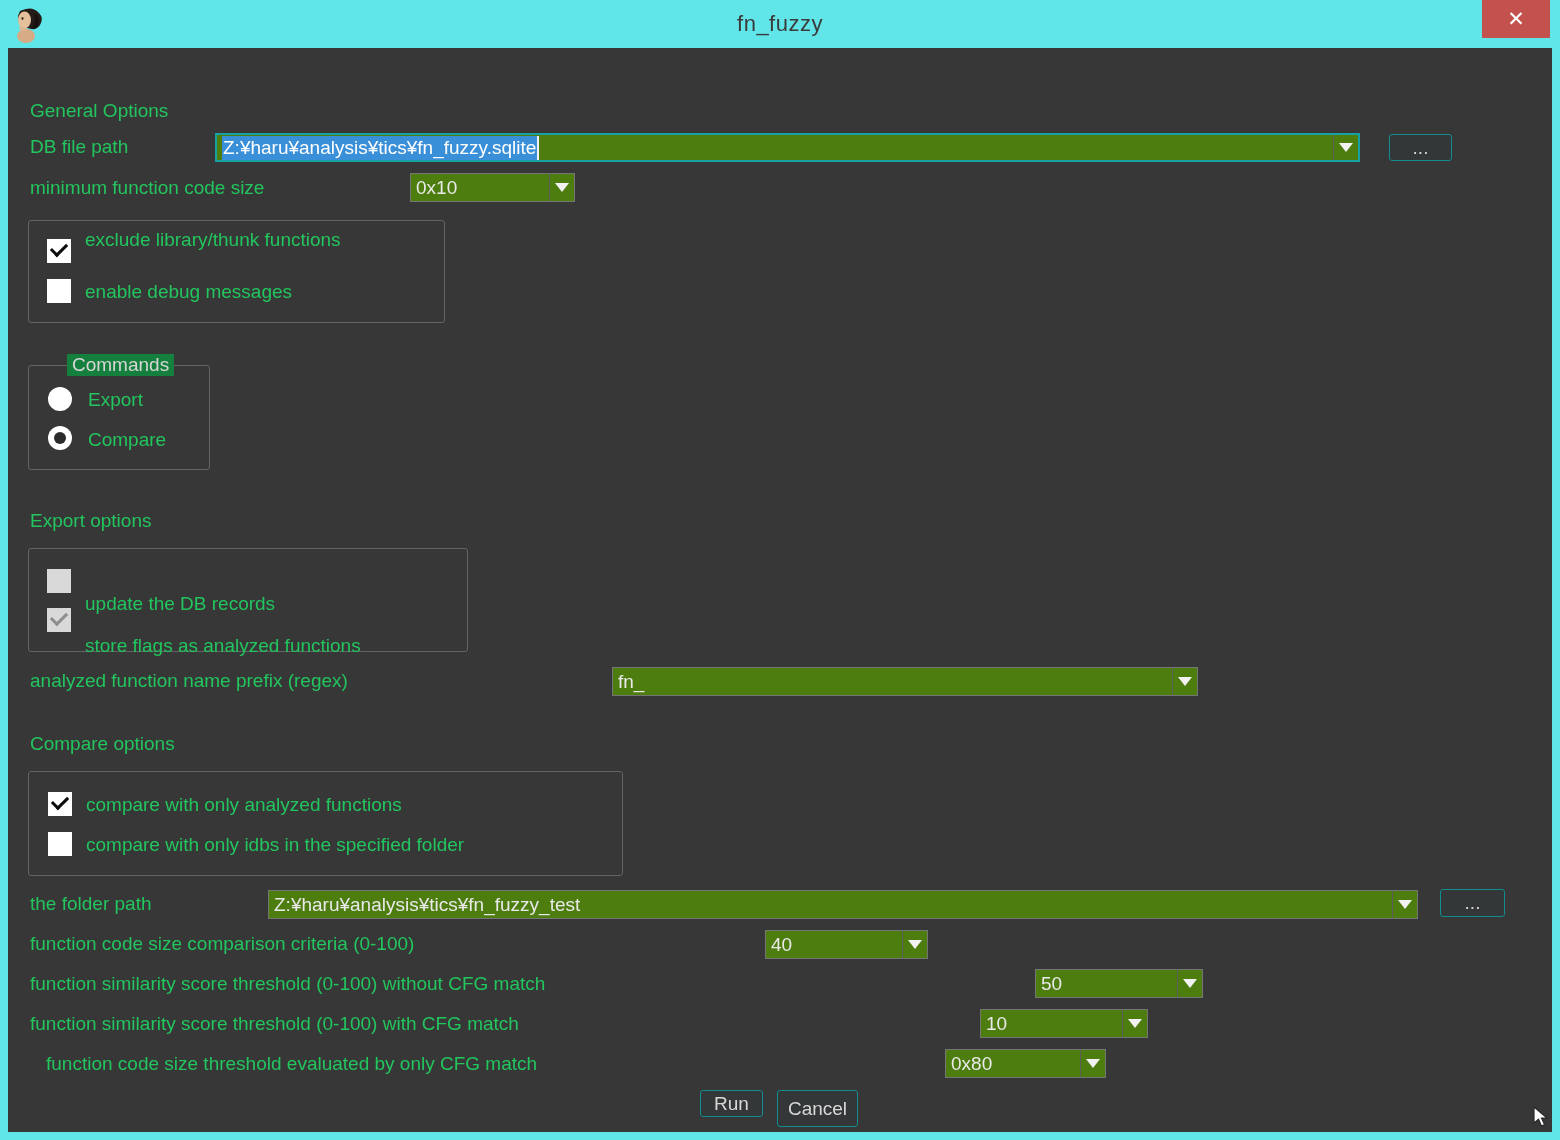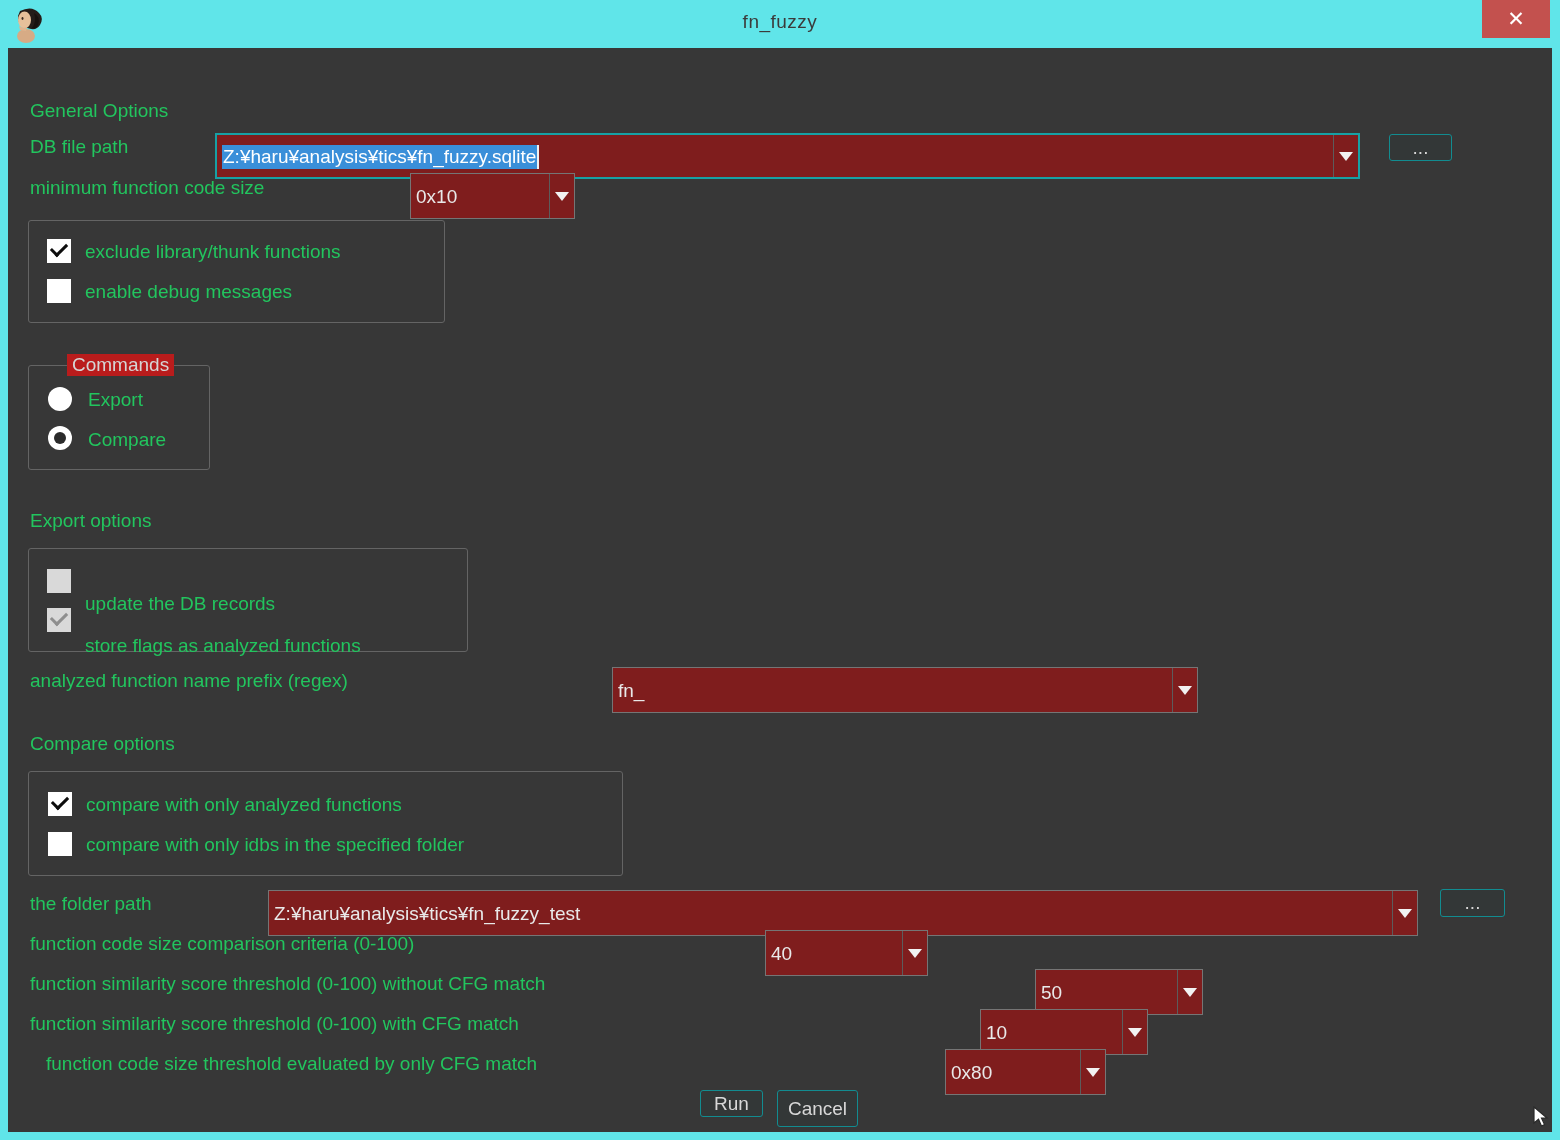--- a/index.html
+++ b/index.html
@@ -8,39 +8,39 @@
     position:relative;
     background:#60e5e9;
     font-family:"Liberation Sans", sans-serif;
     overflow:hidden;
   }
   
   .titlebar { position:absolute; top:0; left:0; width:1560px; height:48px; background:#60e5e9; }
   .app-icon { position:absolute; left:10px; top:5px; width:38px; height:38px; }
   .win-title {
     position:absolute; top:11px; left:0; width:100%;
-    text-align:center; font-size:19px; color:#3b3b3b; letter-spacing:0.5px;
+    text-align:center; font-size:22px; color:#3b3b3b; letter-spacing:0.5px;
   }
   .close-btn {
     position:absolute; top:0; right:10px; width:68px; height:38px;
     background:#c3514e; color:#ffffff; font-size:21px;
     display:flex; align-items:center; justify-content:center; cursor:pointer;
   }
   
   .dialog {
     position:absolute; left:8px; top:48px; width:1544px; height:1084px;
     background:#373737;
   }
   .lbl {
     position:absolute; font-size:19px; line-height:22px;
     color:#22c55e; white-space:nowrap;
   }
   
   .combo {
-    position:absolute; height:46px; background:#7f1d1d;
+    position:absolute; height:29px; background:#4d7c0f;
     border:1px solid #757575; display:flex; align-items:stretch;
   }
   .combo.focused { border:2px solid #17a1a5; }
   .combo-text {
     flex:1; padding:1px 5px 0 5px; font-size:19px; color:#e9e9e9;
     white-space:nowrap; overflow:hidden; display:flex; align-items:center;
   }
   .combo-sel {
     background:#3a8fd9; color:#ffffff; border-right:2px solid #efefef; padding:1px 1px;
   }
@@ -55,21 +55,21 @@
   }
   
   .tbtn {
     position:absolute; background:#333737; border:1px solid #128c90;
     border-radius:3px; color:#d8d8d8; font-size:19px;
     display:flex; align-items:center; justify-content:center; cursor:pointer;
   }
   
   .groupbox { position:absolute; border:1px solid #646464; border-radius:3px; }
   .legend {
-    position:absolute; top:-12px; left:38px; background:#b91c1c;
+    position:absolute; top:-12px; left:38px; background:#15803d;
     padding:0 5px; font-size:19px; color:#d5d5d5; white-space:nowrap;
   }
   
   .cb { position:absolute; width:24px; height:24px; background:#ffffff; }
   .cb.checked::after {
     content:""; position:absolute; left:4px; top:4px; width:13px; height:7px;
     border-left:3px solid #0d0d0d; border-bottom:3px solid #0d0d0d;
     transform:rotate(-45deg);
   }
   .cb.disabled { background:#d9d9d9; }
@@ -119,21 +119,21 @@
   <div class="lbl" style="left:22px; top:129px;">minimum function code size</div>
   <div class="combo" style="left:402px; top:125px; width:165px;">
     <span class="combo-text">0x10</span>
     <span class="combo-arrow">
         <span class="tri-down"></span>
       </span>
   </div>
 
   <div class="groupbox" style="left:20px; top:172px; width:417px; height:103px;"></div>
   <div class="cb checked" style="left:39px; top:191px;"></div>
-  <div class="lbl" style="left:77px; top:193px;">exclude library/thunk functions</div>
+  <div class="lbl" style="left:77px; top:181px;">exclude library/thunk functions</div>
   <div class="cb" style="left:39px; top:231px;"></div>
   <div class="lbl" style="left:77px; top:233px;">enable debug messages</div>
 
   <div class="groupbox" style="left:20px; top:317px; width:182px; height:105px;">
     <span class="legend">Commands</span>
   </div>
   <div class="radio" style="left:40px; top:339px;"></div>
   <div class="lbl" style="left:80px; top:341px;">Export</div>
   <div class="radio selected" style="left:40px; top:378px;"></div>
   <div class="lbl" style="left:80px; top:381px;">Compare</div>

